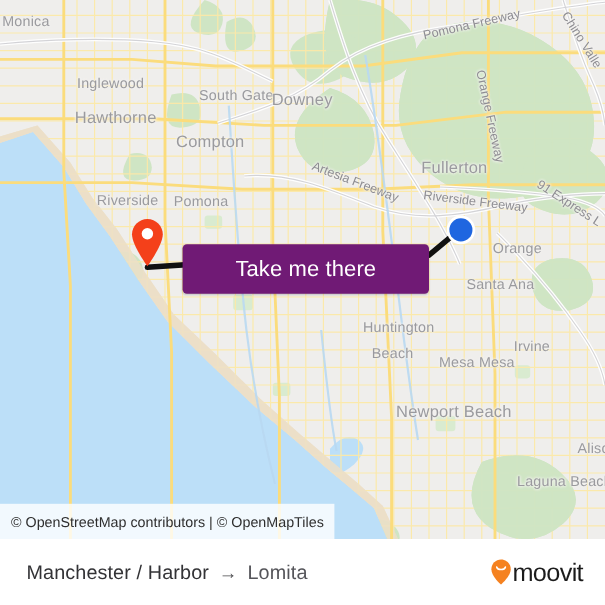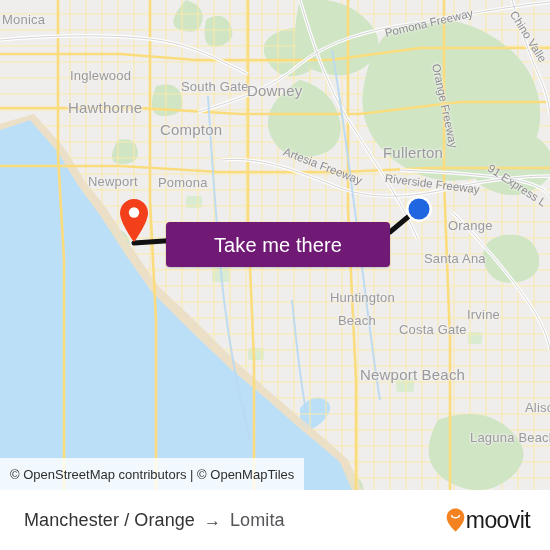--- a/index.html
+++ b/index.html
@@ -259,27 +259,27 @@
     </svg>
 
     <div id="city-labels">
         <div class="mlabel city" style="left: 2px; top: 12px;">Monica</div>
         <div class="mlabel city" style="left: 70px; top: 68px;">Inglewood</div>
         <div class="mlabel city big" style="left: 68px; top: 99px;">Hawthorne</div>
         <div class="mlabel city" style="left: 181px; top: 79px;">South Gate</div>
         <div class="mlabel city big" style="left: 247px; top: 82px;">Downey</div>
         <div class="mlabel city big" style="left: 160px; top: 121px;">Compton</div>
         <div class="mlabel city big" style="left: 383px; top: 144px;">Fullerton</div>
-        <div class="mlabel city" style="left: 88px; top: 174px;">Newport</div>
+        <div class="mlabel city" style="left: 88px; top: 174px;">Riverside</div>
         <div class="mlabel city" style="left: 158px; top: 175px;">Pomona</div>
         <div class="mlabel city" style="left: 448px; top: 218px;">Orange</div>
         <div class="mlabel city" style="left: 424px; top: 251px;">Santa Ana</div>
         <div class="mlabel city" style="left: 330px; top: 290px;">Huntington</div>
         <div class="mlabel city" style="left: 338px; top: 313px;">Beach</div>
-        <div class="mlabel city" style="left: 399px; top: 322px;">Costa Gate</div>
+        <div class="mlabel city" style="left: 399px; top: 322px;">Mesa Mesa</div>
         <div class="mlabel city" style="left: 467px; top: 307px;">Irvine</div>
         <div class="mlabel city big" style="left: 360px; top: 366px;">Newport Beach</div>
         <div class="mlabel city" style="left: 525px; top: 400px;">Aliso</div>
         <div class="mlabel city" style="left: 470px; top: 430px;">Laguna Beach</div>
       </div>
 
     <div id="road-labels">
         <div class="mlabel road" style="left: 385px; top: 27px; transform: rotate(-13deg); transform-origin: left center;">Pomona Freeway</div>
         <div class="mlabel road" style="left: 513px; top: 6px; transform: rotate(58deg); transform-origin: left center;">Chino Valle</div>
         <div class="mlabel road" style="left: 436px; top: 58px; transform: rotate(78deg); transform-origin: left center;">Orange Freeway</div>
@@ -302,21 +302,21 @@
       <span class="cta-label">Take me there</span>
     </button>
 
     <div class="attrib">
       <span>© OpenStreetMap contributors | © OpenMapTiles</span>
     </div>
   </div>
 
   <div class="bottombar">
     <div class="route">
-      <span class="from">Manchester / Orange</span>
+      <span class="from">Manchester / Harbor</span>
       <span class="arrow">→</span>
       <span class="to">Lomita</span>
     </div>
 
     <div class="brand">
       <svg width="19" height="24" viewBox="0 0 19 24">
         <path d="M9.5,0.6 C4.6,0.6 0.7,4.5 0.7,9.4 C0.7,16 9.5,23.4 9.5,23.4
                  C9.5,23.4 18.3,16 18.3,9.4 C18.3,4.5 14.4,0.6 9.5,0.6 Z" fill="#f58220"></path>
         <path d="M5.6,7.6 C6.4,10.4 12.6,10.4 13.4,7.6" stroke="#ffffff" stroke-width="1.5" fill="none" stroke-linecap="round"></path>
       </svg>

